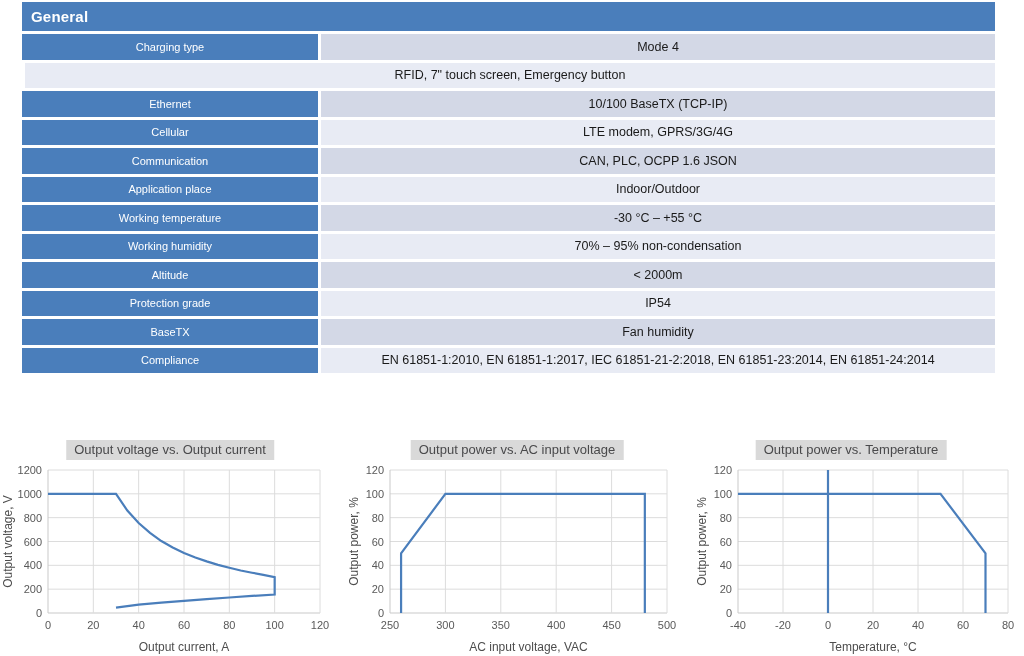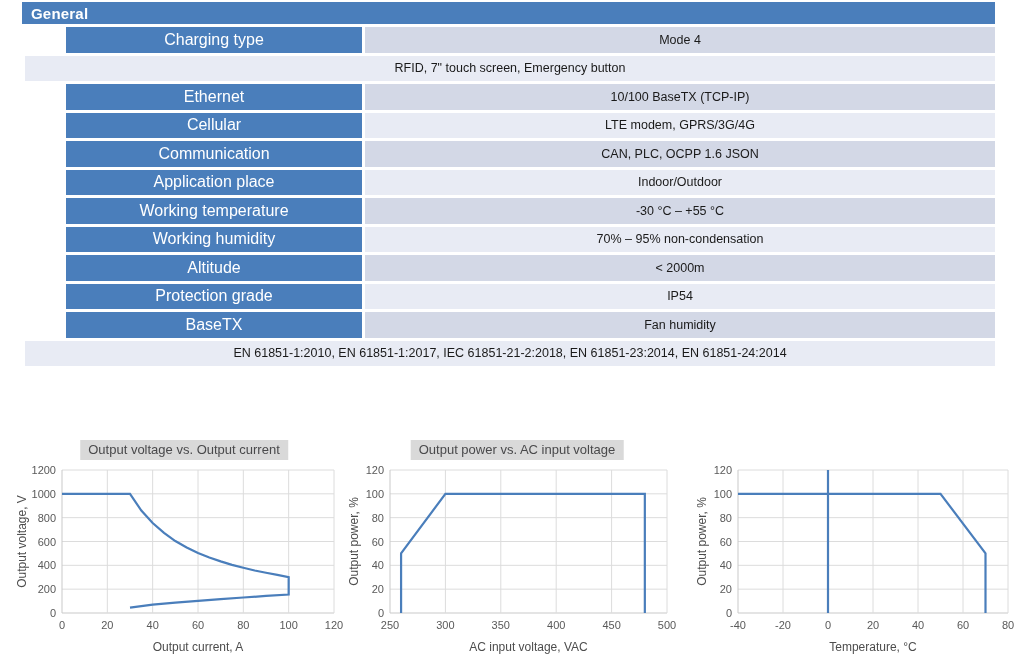--- a/index.html
+++ b/index.html
@@ -16,21 +16,21 @@
   }
 
   
   #spec-table {
     position: absolute;
     left: 22px;
     top: 2px;
     width: 973px;
   }
   .spec-header {
-    height: 22px;
+    height: 29px;
     background: #4a7ebb;
     color: #ffffff;
     font-size: 15px;
     font-weight: bold;
     display: flex;
     align-items: center;
     padding-left: 9px;
     box-sizing: border-box;
     margin-bottom: 3px;
     letter-spacing: 0.2px;
@@ -38,27 +38,26 @@
   .spec-row {
     display: flex;
     height: 25.5px;
     margin-bottom: 3px;
   }
   .spec-label {
     width: 296px;
     flex: 0 0 296px;
     background: #4a7ebb;
     color: #ffffff;
-    font-size: 16px;
+    font-size: 11px;
     display: flex;
     align-items: center;
     justify-content: center;
     text-align: center;
     box-sizing: border-box;
-    margin-left: 44px;
   }
   .spec-value {
     flex: 1 1 auto;
     margin-left: 3px;
     color: #1a1a1a;
     font-size: 12.5px;
     display: flex;
     align-items: center;
     justify-content: center;
     text-align: left;
@@ -75,21 +74,21 @@
     top: 434px;
     width: 1024px;
     height: 222px;
   }
   .chart {
     position: absolute;
     top: 0;
     width: 340px;
     height: 222px;
   }
-  #chart-1 { left: 0px; margin-left: 14px; }
+  #chart-1 { left: 0px; }
   #chart-2 { left: 347px; }
   #chart-3 { left: 681px; }
 
   .chart-title {
     position: absolute;
     top: 6px;
     left: 50%;
     transform: translateX(-50%);
     background: #d9d9d9;
     color: #49494b;
@@ -171,20 +170,21 @@
       </div>
       <div class="spec-row">
         <div class="spec-label">Protection grade</div>
         <div class="spec-value shade-b">IP54</div>
       </div>
       <div class="spec-row">
         <div class="spec-label">BaseTX</div>
         <div class="spec-value shade-a">Fan humidity</div>
       </div>
       <div class="spec-row">
+        <div class="spec-label">Compliance</div>
         <div class="spec-value shade-b">EN 61851-1:2010, EN 61851-1:2017, IEC 61851-21-2:2018, EN 61851-23:2014, EN 61851-24:2014</div>
       </div>
     </div>
 </div>
 
 <div id="charts">
   <div class="chart" id="chart-1">
     <div class="chart-title">Output voltage vs. Output current</div>
   <svg width="340" height="222" class="chart-svg">
         <line x1="48" y1="179" x2="320" y2="179" class="axis-line"></line>
@@ -248,20 +248,21 @@
         <text x="153.8" y="195" text-anchor="middle" class="tick-label">350</text>
         <text x="209.2" y="195" text-anchor="middle" class="tick-label">400</text>
         <text x="264.6" y="195" text-anchor="middle" class="tick-label">450</text>
         <text x="320" y="195" text-anchor="middle" class="tick-label">500</text>
         <polyline points="54.08,179.00 54.08,119.42 98.40,59.83 297.84,59.83 297.84,179.00" class="series-line"></polyline>
         <text x="181.5" y="217" text-anchor="middle" class="axis-title">AC input voltage, VAC</text>
         <text x="0" y="0" text-anchor="middle" transform="translate(11,107.5) rotate(-90)" class="axis-title">Output power, %</text>
       </svg>
     </div>
   <div class="chart" id="chart-3">
+    <div class="chart-title">Output power vs. Temperature</div>
   <svg width="340" height="222" class="chart-svg">
         <line x1="57" y1="179" x2="327" y2="179" class="axis-line"></line>
         <line x1="57" y1="155.16666666666666" x2="327" y2="155.16666666666666" class="gridline"></line>
         <line x1="57" y1="131.33333333333334" x2="327" y2="131.33333333333334" class="gridline"></line>
         <line x1="57" y1="107.5" x2="327" y2="107.5" class="gridline"></line>
         <line x1="57" y1="83.66666666666667" x2="327" y2="83.66666666666667" class="gridline"></line>
         <line x1="57" y1="59.83333333333333" x2="327" y2="59.83333333333333" class="gridline"></line>
         <line x1="57" y1="36" x2="327" y2="36" class="gridline"></line>
         <line x1="57" y1="36" x2="57" y2="179" class="axis-line"></line>
         <line x1="102" y1="36" x2="102" y2="179" class="gridline"></line>

